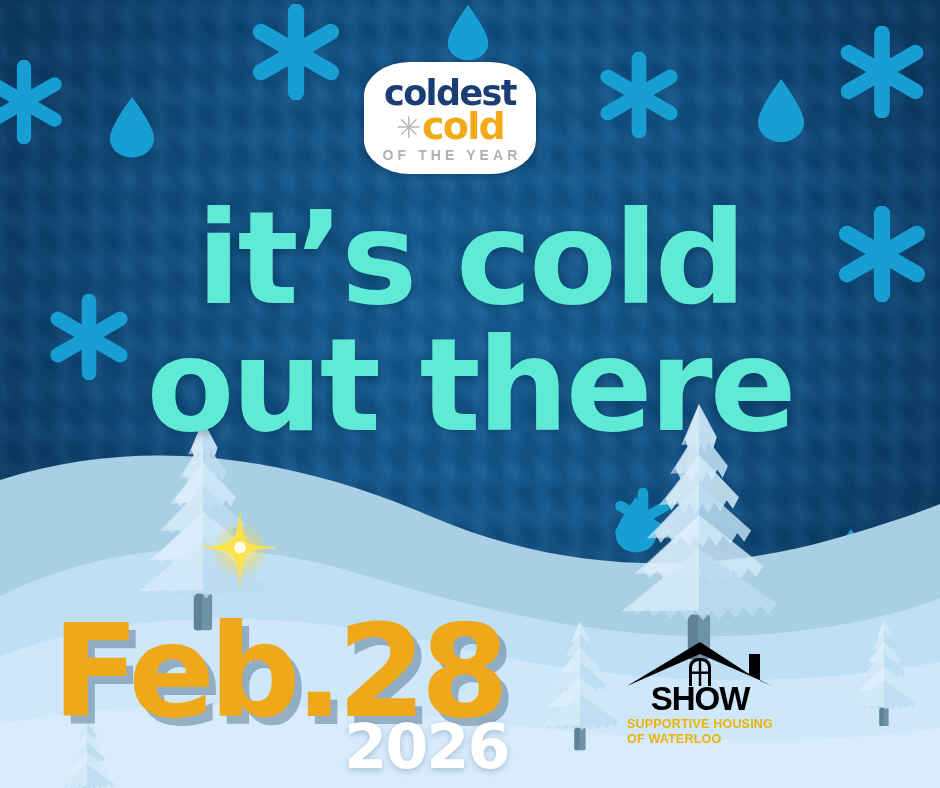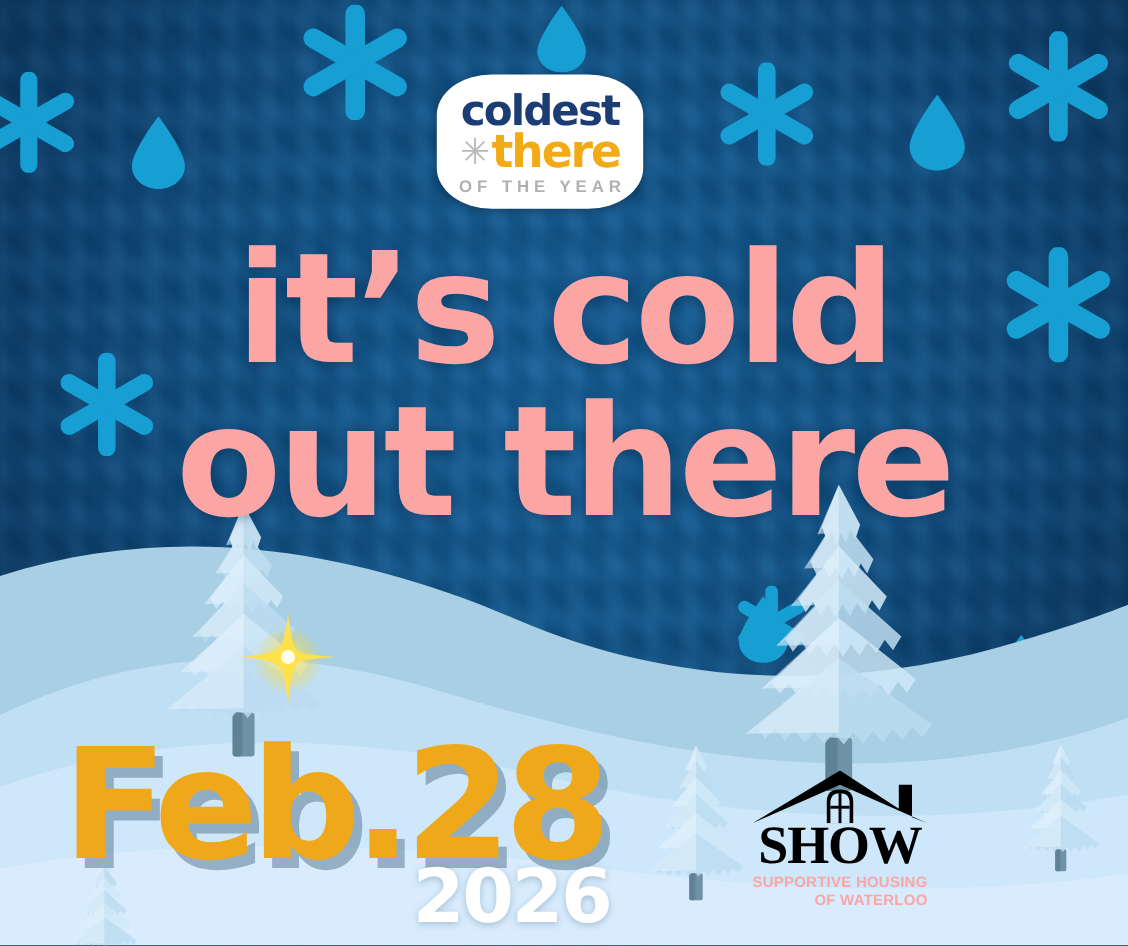--- a/index.html
+++ b/index.html
@@ -120,21 +120,21 @@
   
   .headline{
     position:absolute;
     left:0; top:196px; width:940px;
     text-align:center;
     font-family:"DejaVu Sans", sans-serif;
     font-weight:bold;
     font-size:128px;
     line-height:.99;
     letter-spacing:-3px;
-    color:#fca5a5;
+    color:#5eead4;
     text-shadow:0 3px 10px rgba(4,27,50,.30);
   }
   .headline .l2{ display:block; }
 
   
   .date-wrap{ position:absolute; left:52px; top:608px;text-decoration:underline; }
   .date-main{
     font-family:"DejaVu Sans", sans-serif;
     font-weight:bold;
     font-size:128px;
@@ -159,35 +159,35 @@
   
   .show-logo{
     position:absolute;
     left:618px; top:642px;
     width:164px; height:112px;
     display:flex; flex-direction:column; align-items:center;
   }
   .show-house{ width:146px; height:44px; }
   .show-house svg{ display:block; width:100%; height:100%; }
   .show-word{
-    font-family:Liberation Serif, serif;
-    font-weight:bold;
-    font-size:45px;
+    font-family:Liberation Sans, sans-serif;
+    font-weight:bold;
+    font-size:33px;
     letter-spacing:-1px;
     color:#000;
     line-height:.92;
     margin-top:-2px;
   }
   .show-sub{
     font-family:"Liberation Sans", sans-serif;
     font-weight:bold;
     font-size:12.5px;
     letter-spacing:.2px;
-    color:#fca5a5;
-    text-align:right;
+    color:#eab308;
+    text-align:left;
     line-height:1.15;
     margin-top:3px;
   }
 </style>
 </head>
 <body>
 
 <div id="poster">
 
   <div class="bg-base"></div>
@@ -415,21 +415,21 @@
       <path d="M50,2 C53,33 56,44 70,47 C56,50 53,61 50,96 C47,61 44,50 30,47 C44,44 47,33 50,2 Z" fill="#ffe14a"></path>
       <path d="M2,47 C33,44 42,42 46,30 C50,42 60,44 96,47 C60,50 50,52 46,64 C42,52 33,50 2,47 Z" fill="#ffe14a"></path>
       <circle cx="50" cy="47" r="7" fill="#fffde8"></circle>
     </svg>
   </div>
 
   <div class="logo-badge">
     <div class="logo-coldest">coldest</div>
     <div class="logo-night-row">
       <span class="logo-star">✳</span>
-      <span class="logo-night">there</span>
+      <span class="logo-night">cold</span>
     </div>
     <div class="logo-tag">OF THE YEAR</div>
   </div>
 
   <div class="headline">
     <span class="l1">it’s cold</span>
     <span class="l2">out there</span>
   </div>
 
   <div class="date-wrap">

